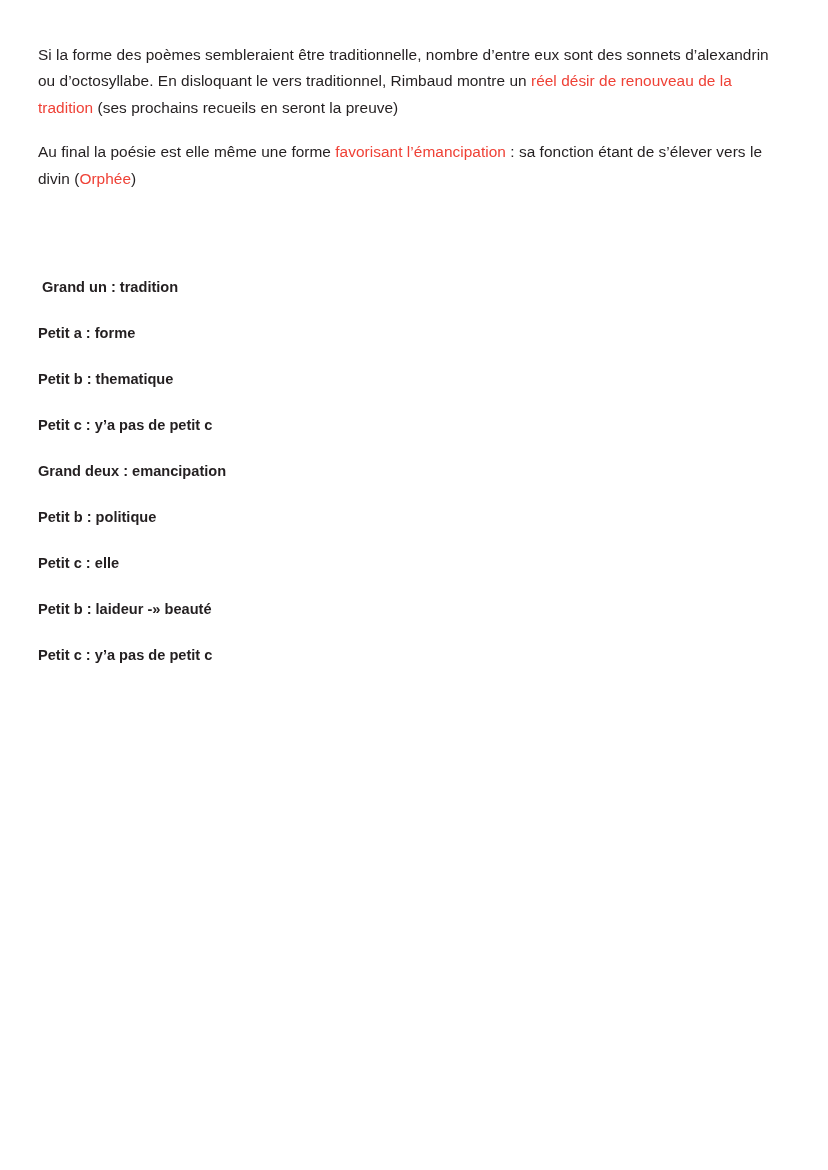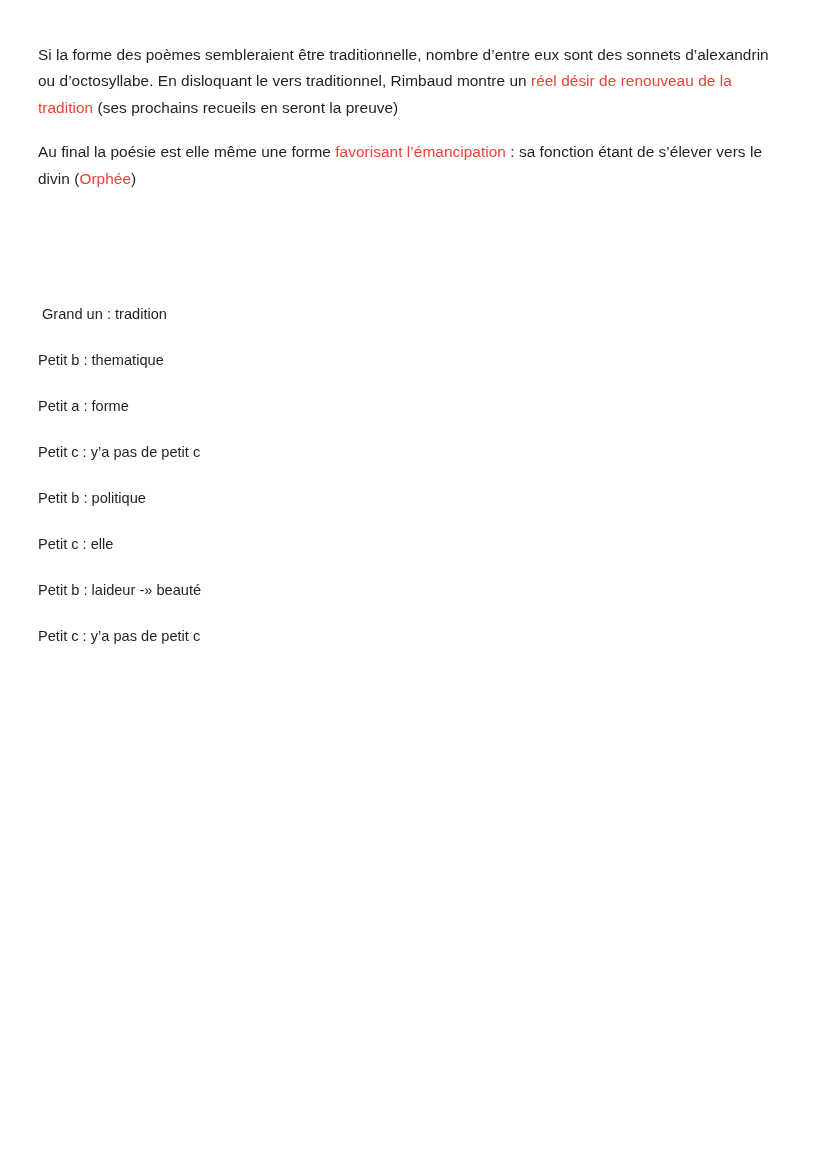--- a/index.html
+++ b/index.html
@@ -29,21 +29,22 @@
     line-height: 1.72;
     color: #231f20;
     margin: 0 0 18px 0;
     max-width: 736px;
     letter-spacing: 0.05px;
   }
   .accent {
     color: #ef4136;
   }
   .outline {
-    margin-top: 112px;
+    margin-top: 85px;
+    font-weight: bold;
   }
   .outline-line {
     font-size: 14.6px;
     line-height: 1.5;
     color: #231f20;
     margin: 0 0 24px 0;
   }
   .outline-line.first {
     padding-left: 4px;
   }
@@ -60,22 +61,23 @@
     </p>
 
     <p class="para">
       <span>Au final la poésie est elle même une forme </span><span class="accent">favorisant l’émancipation</span><span> : sa fonction étant de s’élever vers le divin (</span><span class="accent">Orphée</span><span>)</span>
     </p>
 
   </div>
 
   <div class="outline">
     <p class="outline-line first"> Grand un : tradition</p>
+    <p class="outline-line">Petit a : forme</p>
     <p class="outline-line">Petit b : thematique</p>
-    <p class="outline-line">Petit a : forme</p>
     <p class="outline-line">Petit c : y’a pas de petit c</p>
+    <p class="outline-line">Grand deux : emancipation</p>
     <p class="outline-line">Petit b : politique</p>
     <p class="outline-line">Petit c : elle</p>
     <p class="outline-line">Petit b : laideur -» beauté</p>
     <p class="outline-line">Petit c : y’a pas de petit c</p>
   </div>
 
 </div>
 
 </body></html>

